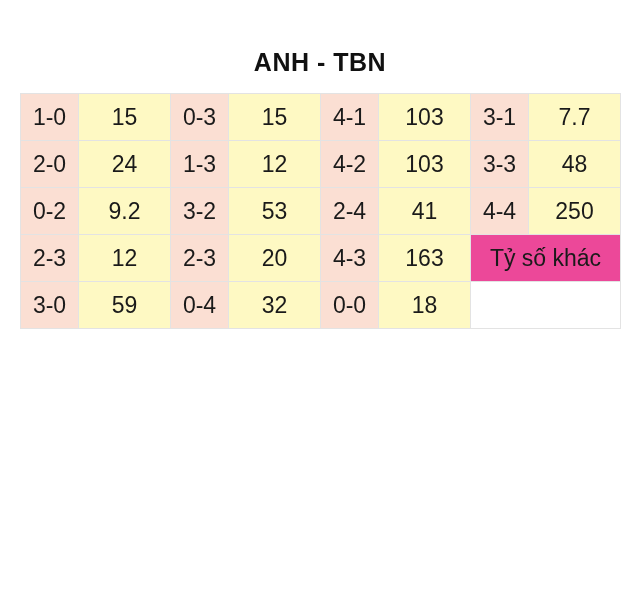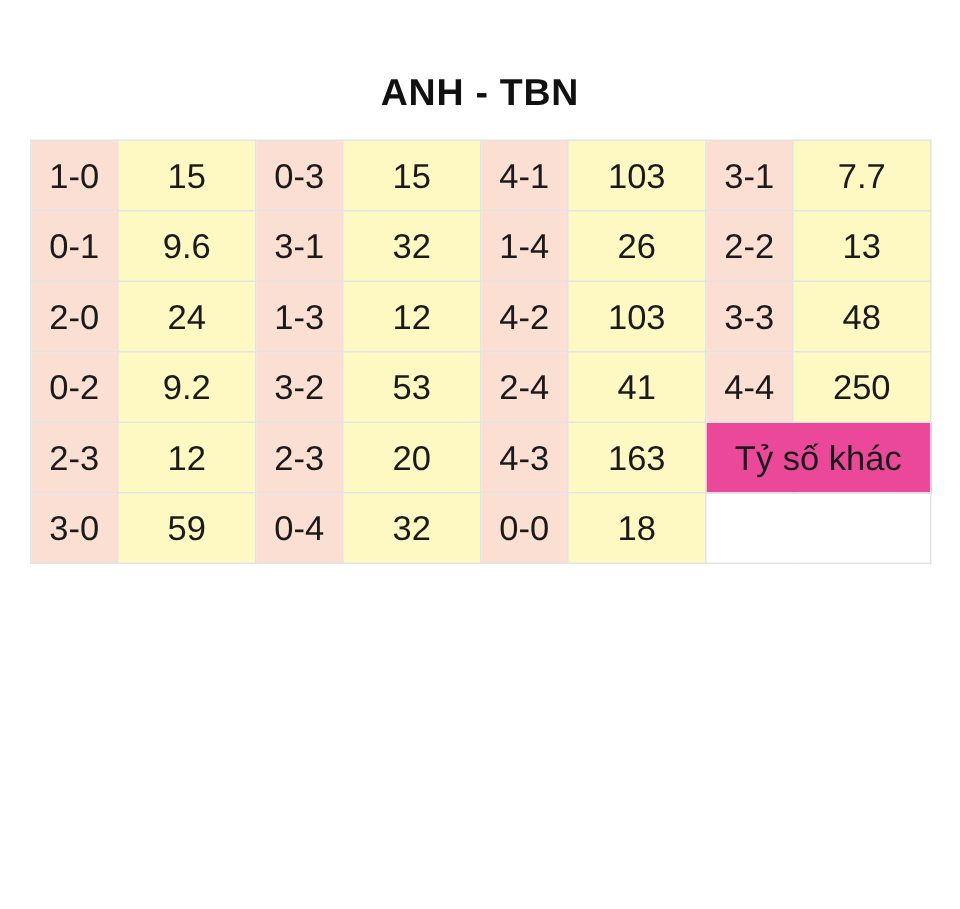--- a/index.html
+++ b/index.html
@@ -106,30 +106,20 @@
             <td class="score">1-0</td>
             <td class="val">15</td>
             <td class="score">0-3</td>
             <td class="val">15</td>
             <td class="score">4-1</td>
             <td class="val">103</td>
             <td class="score">3-1</td>
             <td class="val">7.7</td>
           </tr>
           <tr>
-            <td class="score">0-1</td>
-            <td class="val">9.6</td>
-            <td class="score">3-1</td>
-            <td class="val">32</td>
-            <td class="score">1-4</td>
-            <td class="val">26</td>
-            <td class="score">2-2</td>
-            <td class="val">13</td>
-          </tr>
-          <tr>
             <td class="score">2-0</td>
             <td class="val">24</td>
             <td class="score">1-3</td>
             <td class="val">12</td>
             <td class="score">4-2</td>
             <td class="val">103</td>
             <td class="score">3-3</td>
             <td class="val">48</td>
           </tr>
           <tr>

